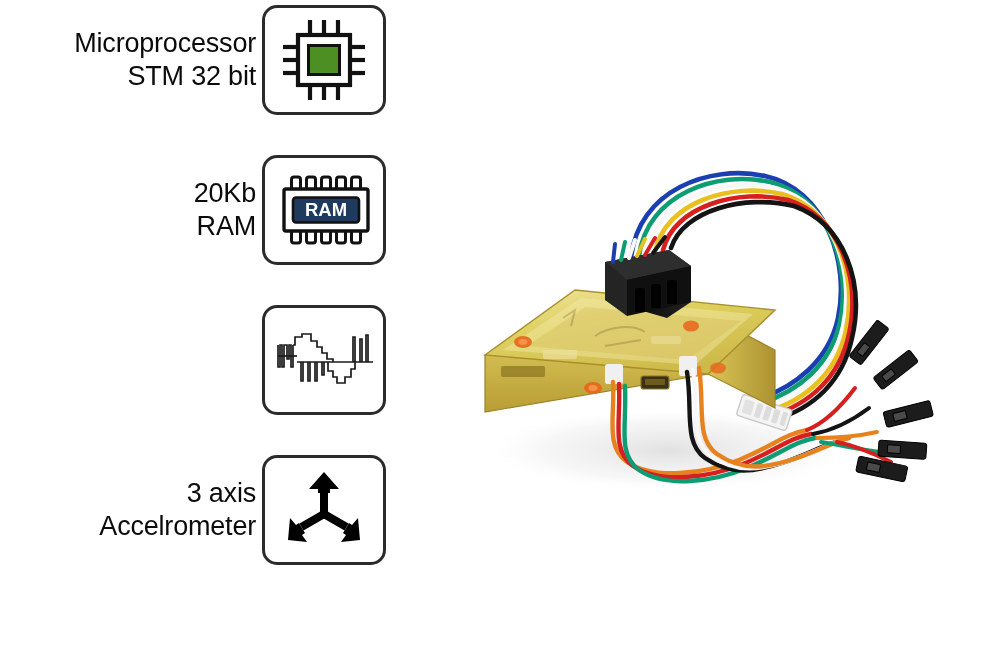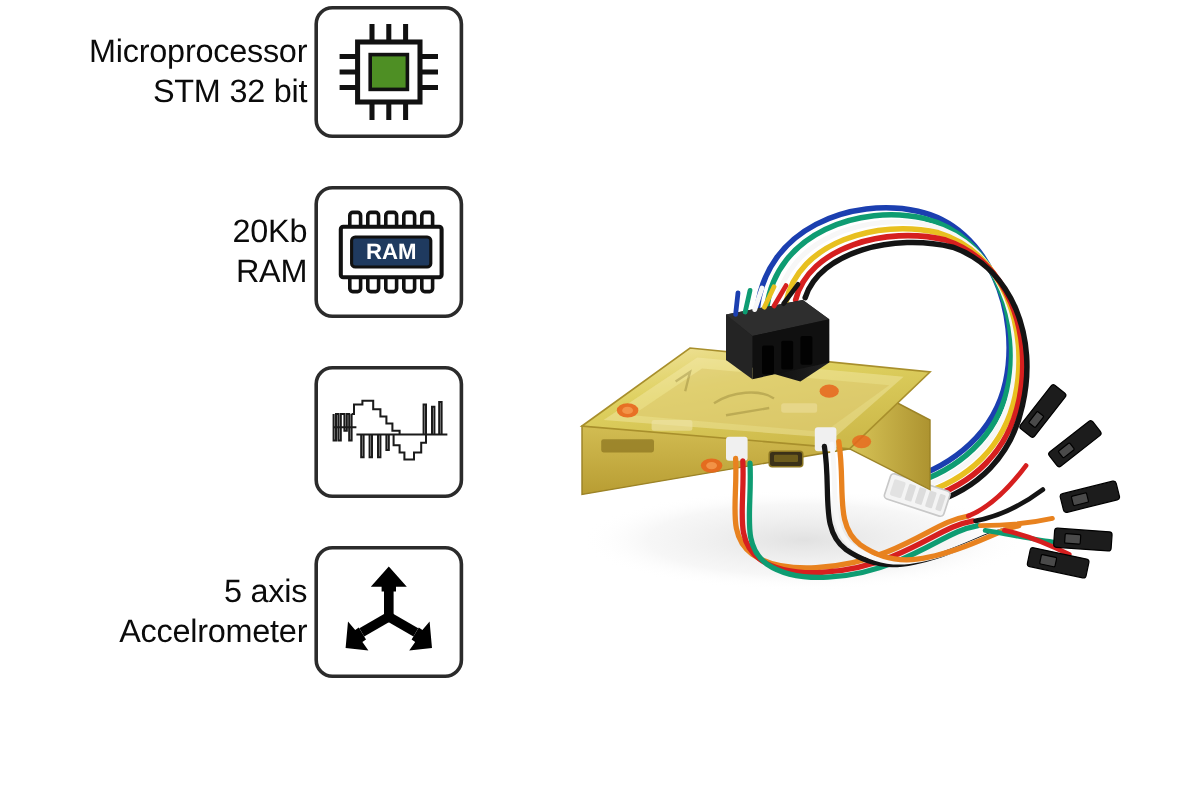--- a/index.html
+++ b/index.html
@@ -166,21 +166,21 @@
               <path d="M91,33 L91,6 L93,6 L93,33"></path>
 
               <path d="M3,27 L22,27"></path>
             </g>
           </svg>
         </span>
       </div>
     </div>
 
     <div class="feature-row">
-      <div class="feature-label">5 axis
+      <div class="feature-label">3 axis
 Accelrometer</div>
       <div class="icon-box">
         <span>
           <svg width="84" height="80" viewBox="0 0 84 80">
             <g fill="#000000">
 
               <rect x="38" y="14" width="8" height="32"></rect>
 
               <path d="M42,2 L57,19 L48,19 L48,23 L36,23 L36,19 L27,19 Z"></path>
 

